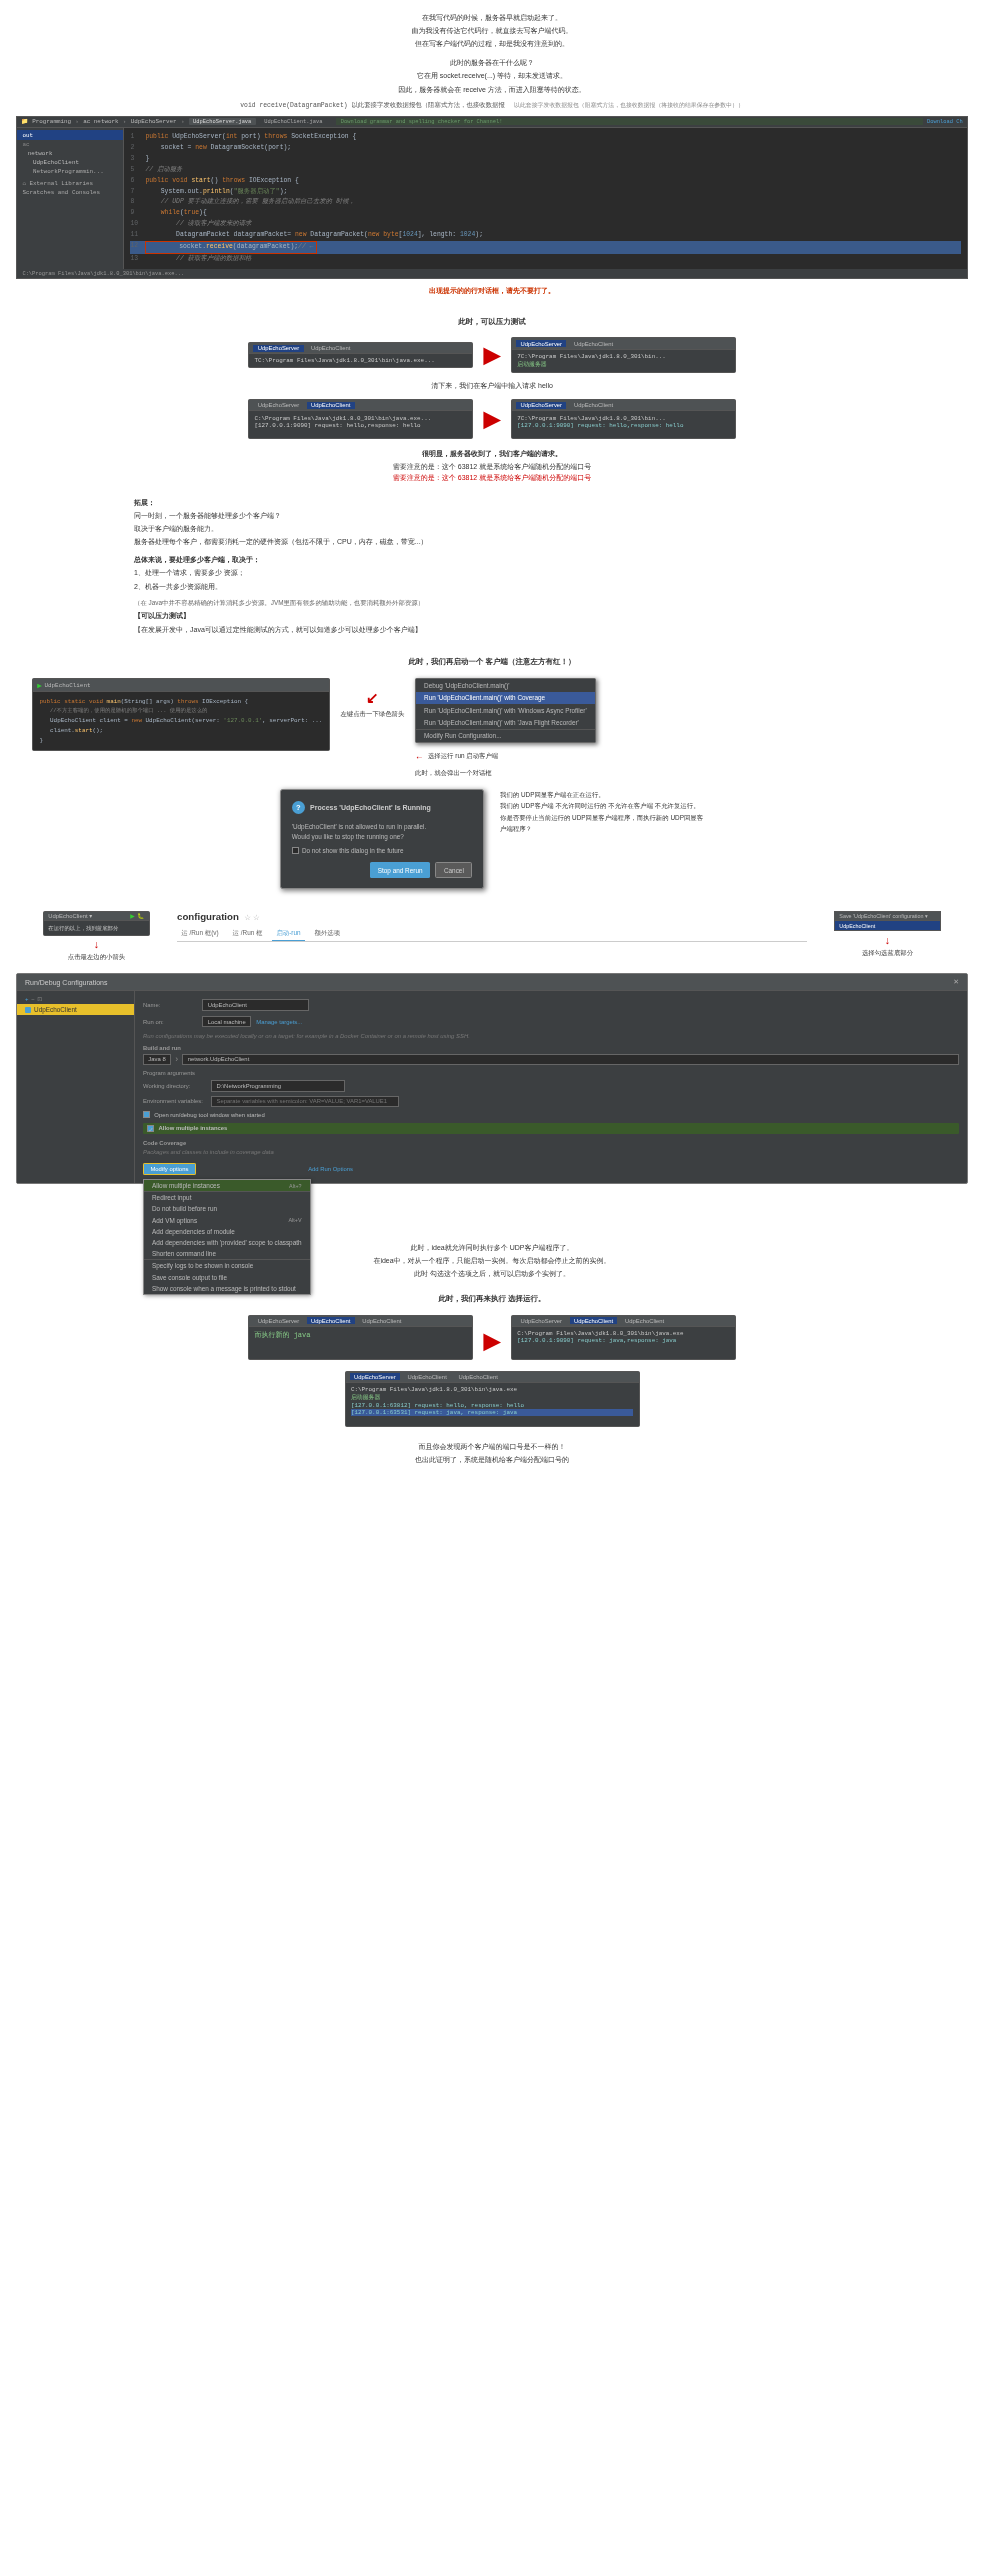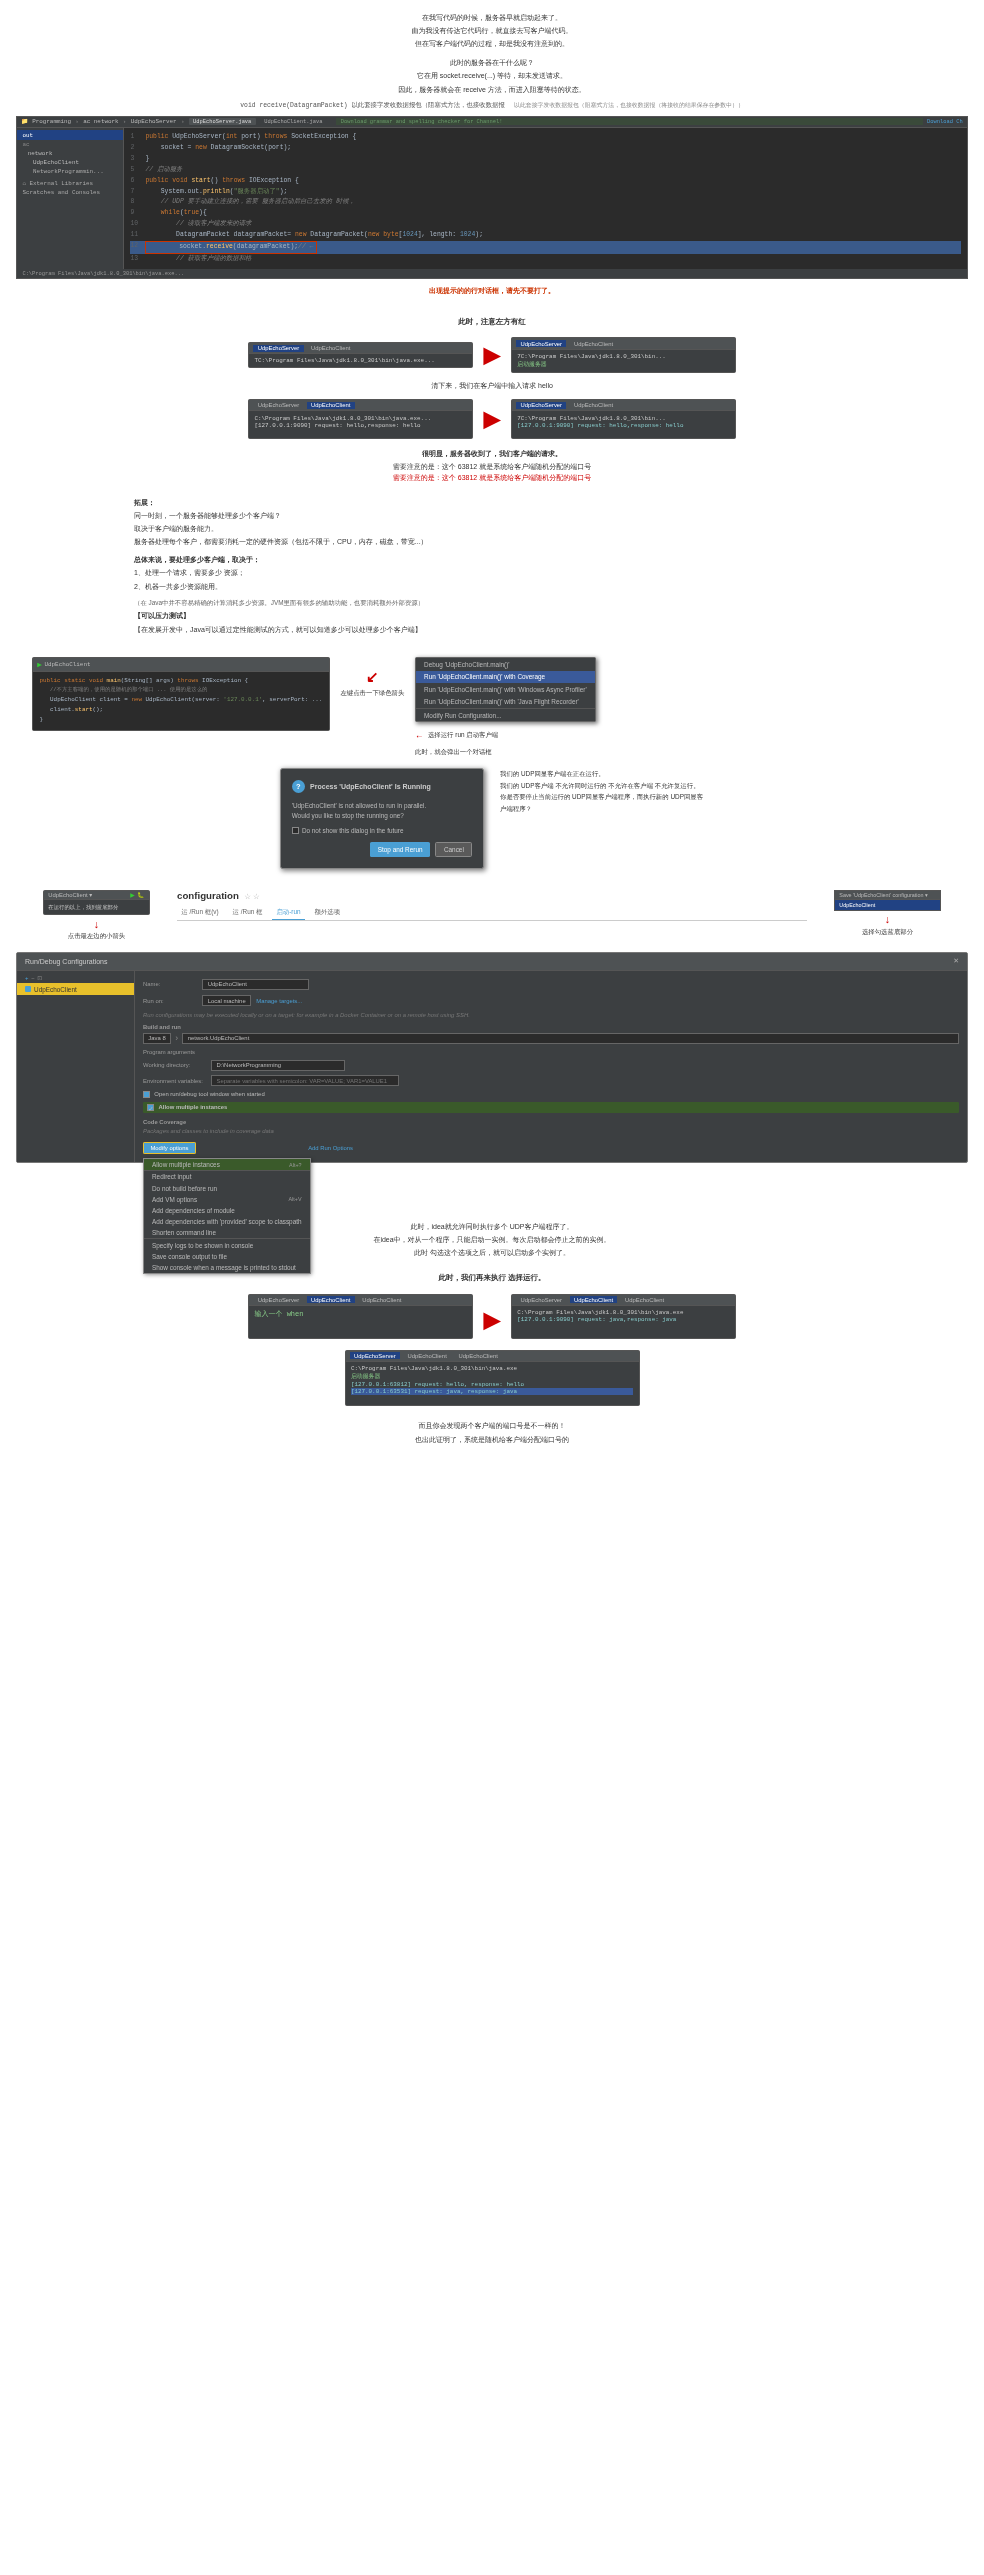--- a/index.html
+++ b/index.html
@@ -147,21 +147,21 @@
       <span>C:\Program Files\Java\jdk1.8.0_301\bin\java.exe...</span>
     </div>
   </div>
 
   <div style="text-align:center; padding:4.3px; font-size:7px; color:#cc3300; font-weight:bold;">
     出现提示的的行对话框，请先不要打了。
   </div>
 
   <div style="height:10.7px;"></div>
 
-  <div style="text-align:center; font-size:7.5px; color:#333; padding:5.4px; font-weight:bold;">此时，注意左方有红</div>
+  <div style="text-align:center; font-size:7.5px; color:#333; padding:5.4px; font-weight:bold;">此时，可以压力测试</div>
 
   <div style="display:flex; align-items:center; gap:10.7px; padding:5.4px 43px; justify-content:center;">
 
     <div style="background:#3c3f41; border:0.5px solid #555; border-radius:1.6px; min-width:225px;">
       <div style="background:#4e5254; padding:1.6px 4.3px; display:flex; gap:3.2px; font-size:5.9px; color:#bbb; border-bottom:0.5px solid #555;">
         <span style="background:#214283; color:#fff; padding:0.5px 4.3px;">UdpEchoServer</span>
         <span style="padding:0.5px 4.3px;">UdpEchoClient</span>
       </div>
       <div style="padding:3.2px 5.4px; font-family:'Courier New',monospace; font-size:5.9px; color:#ccc;">
         <div>
@@ -229,20 +229,23 @@
     <div style="margin-top:4.3px; font-weight:bold;">总体来说，要处理多少客户端，取决于：</div>
     <div>1、处理一个请求，需要多少 资源；</div>
     <div>2、机器一共多少资源能用。</div>
     <div style="margin-top:4.3px; color:#666; font-size:6.4px;">（在 Java中并不容易精确的计算消耗多少资源。JVM里面有很多的辅助功能，也要消耗额外外部资源）</div>
     <div style="font-weight:bold;">【可以压力测试】</div>
     <div>【在发展开发中，Java可以通过定性能测试的方式，就可以知道多少可以处理多少个客户端】</div>
   </div>
 
   <div style="height:8px;"></div>
 
+  <div style="text-align:center; font-size:7.5px; color:#333; padding:5.4px; font-weight:bold;">
+    <span>此时，我们再启动一个 客户端（注意左方有红！）</span>
+  </div>
 
   <div style="display:flex; gap:10.7px; padding:5.4px 32px; align-items:flex-start;">
 
     <div style="background:#2b2b2b; border:0.5px solid #555; border-radius:1.6px; min-width:257px; font-family:'Courier New',monospace; font-size:5.9px;">
 
       <div style="background:#4e5254; padding:1.6px 4.3px; display:flex; gap:2.7px; align-items:center; border-bottom:0.5px solid #555;">
         <span style="color:#33cc33; font-size:7.5px; cursor:pointer;">▶</span>
         <span style="color:#bbb; font-size:5.9px;">UdpEchoClient</span>
       </div>
 
@@ -487,21 +490,21 @@
 
     <div style="display:flex; flex-direction:column; gap:5.4px;">
 
       <div style="background:#3c3f41; border:0.5px solid #555; border-radius:1.6px; min-width:225px;">
         <div style="background:#4e5254; padding:1.6px 4.3px; display:flex; gap:3.2px; font-size:5.9px; color:#bbb; border-bottom:0.5px solid #555;">
           <span style="padding:0.5px 4.3px;">UdpEchoServer</span>
           <span style="background:#214283; color:#fff; padding:0.5px 4.3px;">UdpEchoClient</span>
           <span style="padding:0.5px 4.3px;">UdpEchoClient</span>
         </div>
         <div style="padding:3.2px 5.4px; font-family:'Courier New',monospace; font-size:5.9px; color:#ccc; min-height:32px;">
-          <div style="color:#88cc88; font-size:7px;">输入一个 when</div>
+          <div style="color:#88cc88; font-size:7px;">而执行新的 java</div>
         </div>
       </div>
 
     </div>
 
     <div style="font-size:21.4px; color:#cc0000; font-weight:bold; padding-top:13.4px;">▶</div>
 
     <div style="display:flex; flex-direction:column; gap:5.4px;">
 
       <div style="background:#3c3f41; border:0.5px solid #555; border-radius:1.6px; min-width:225px;">

